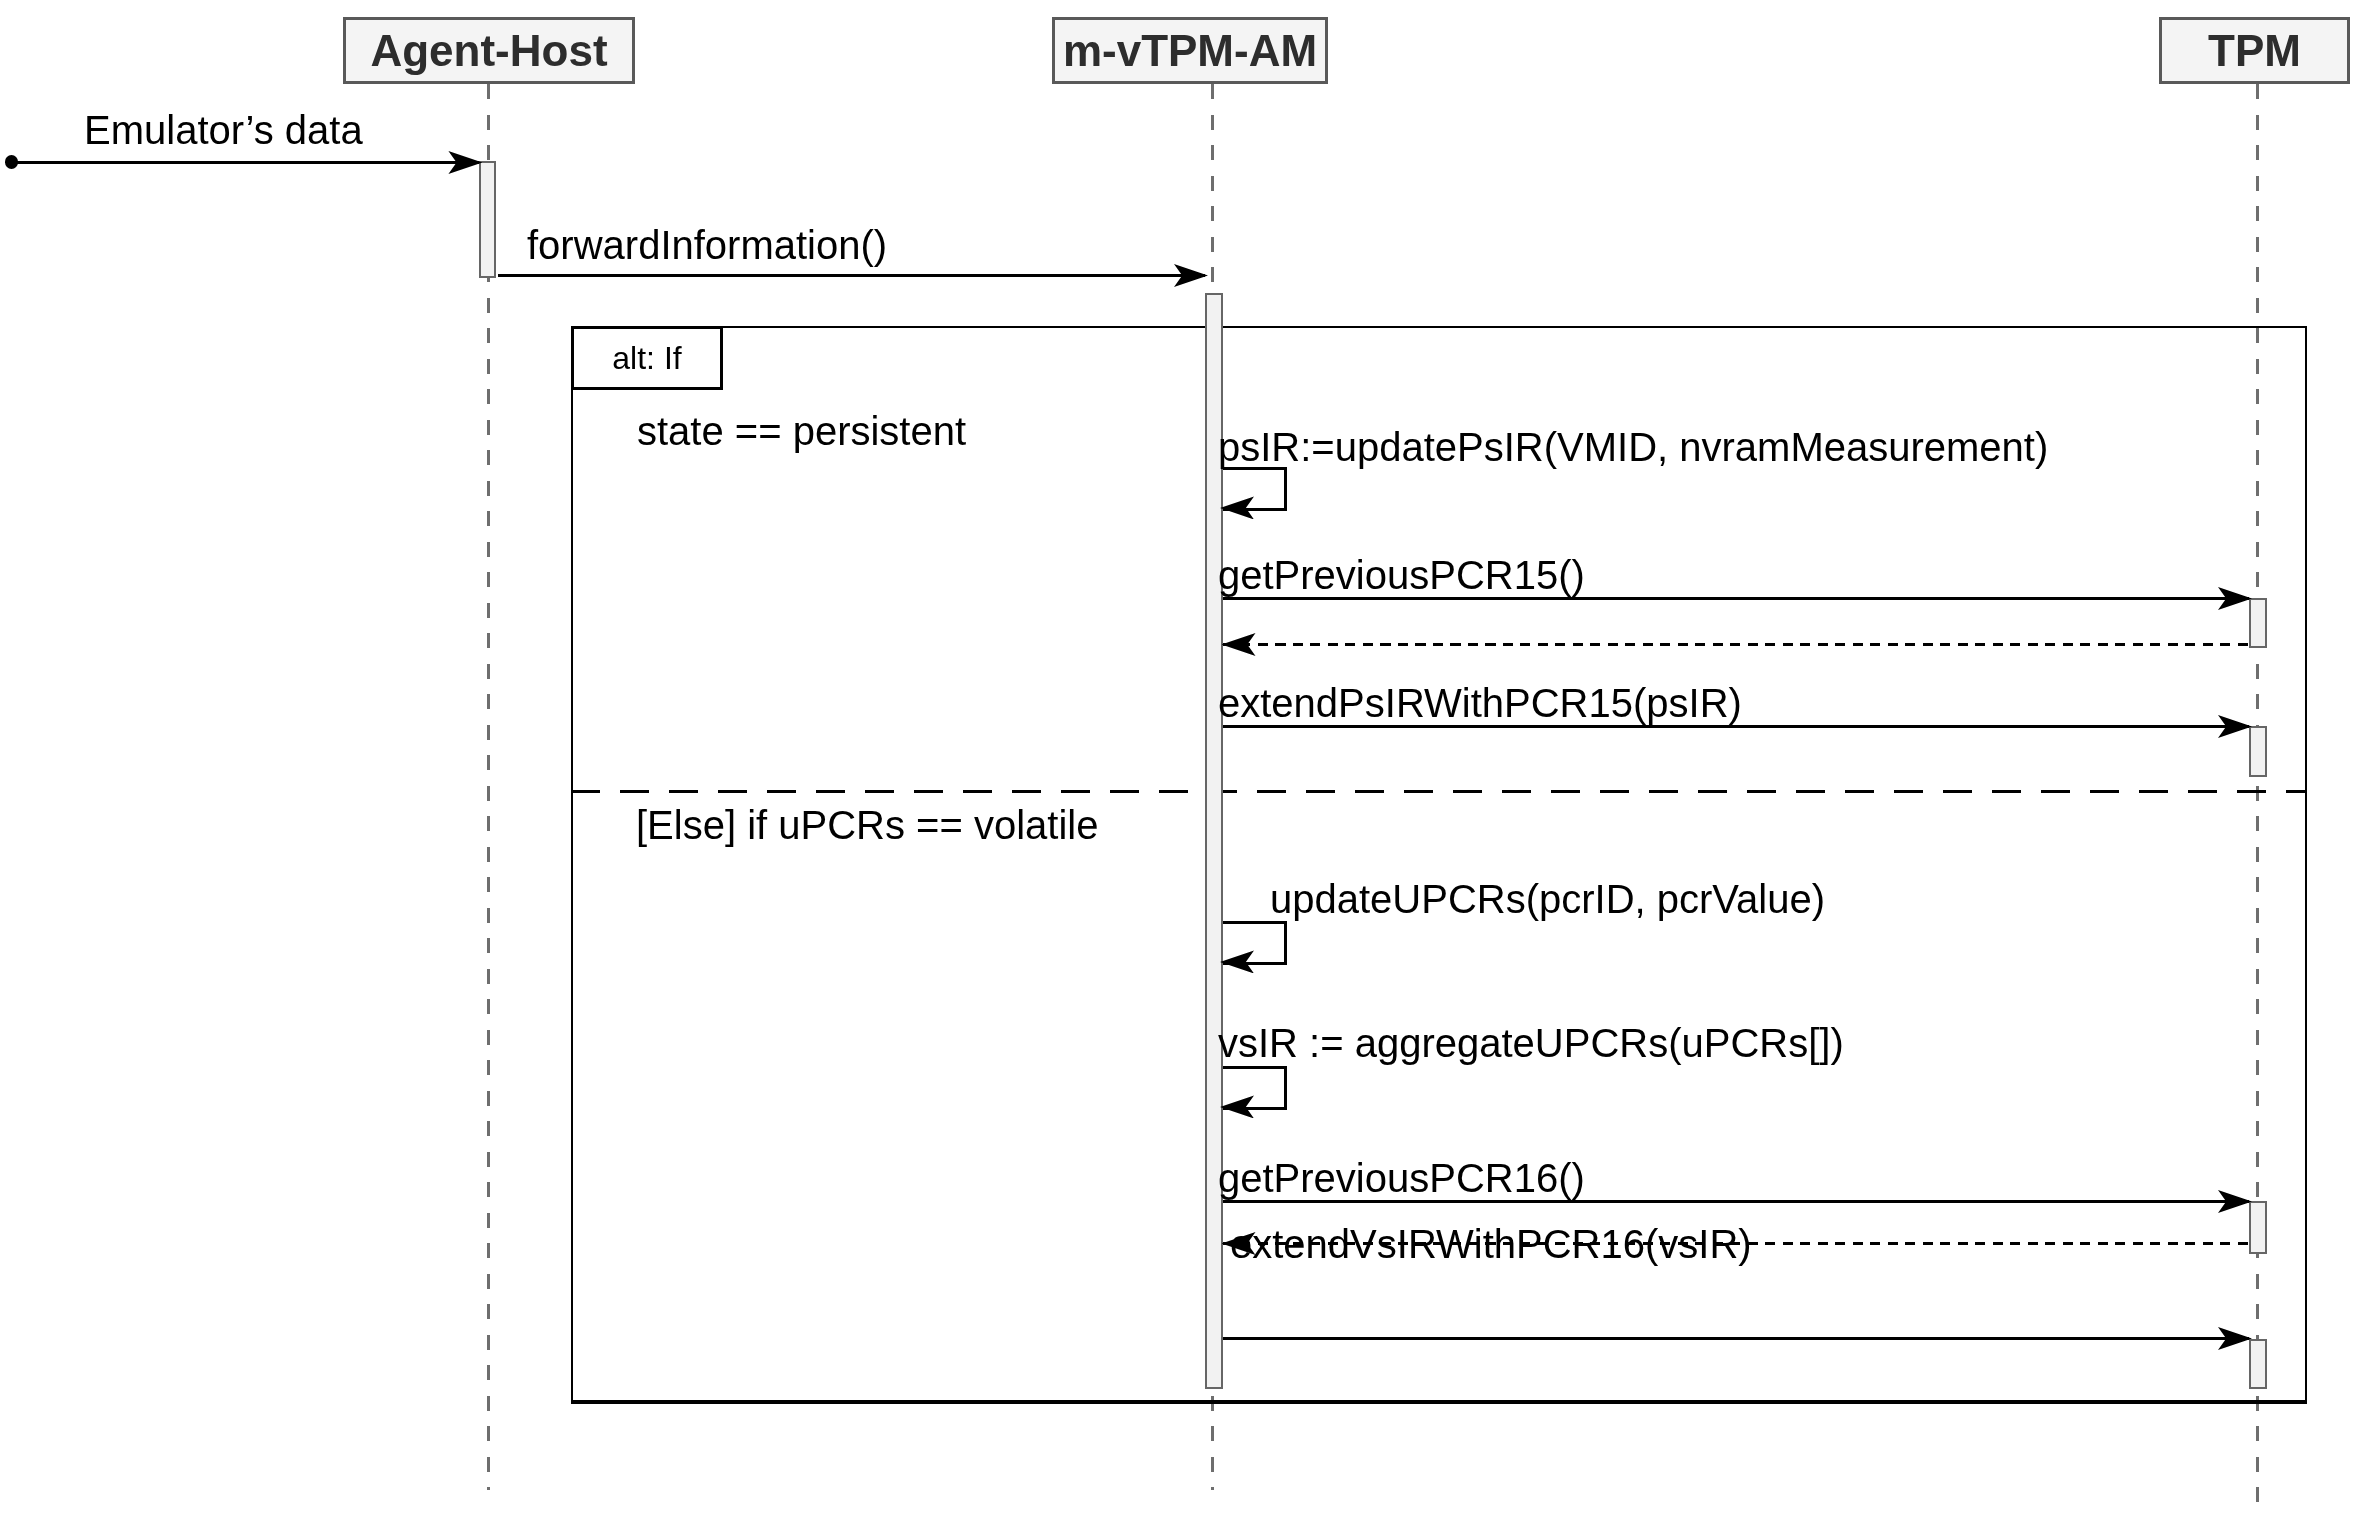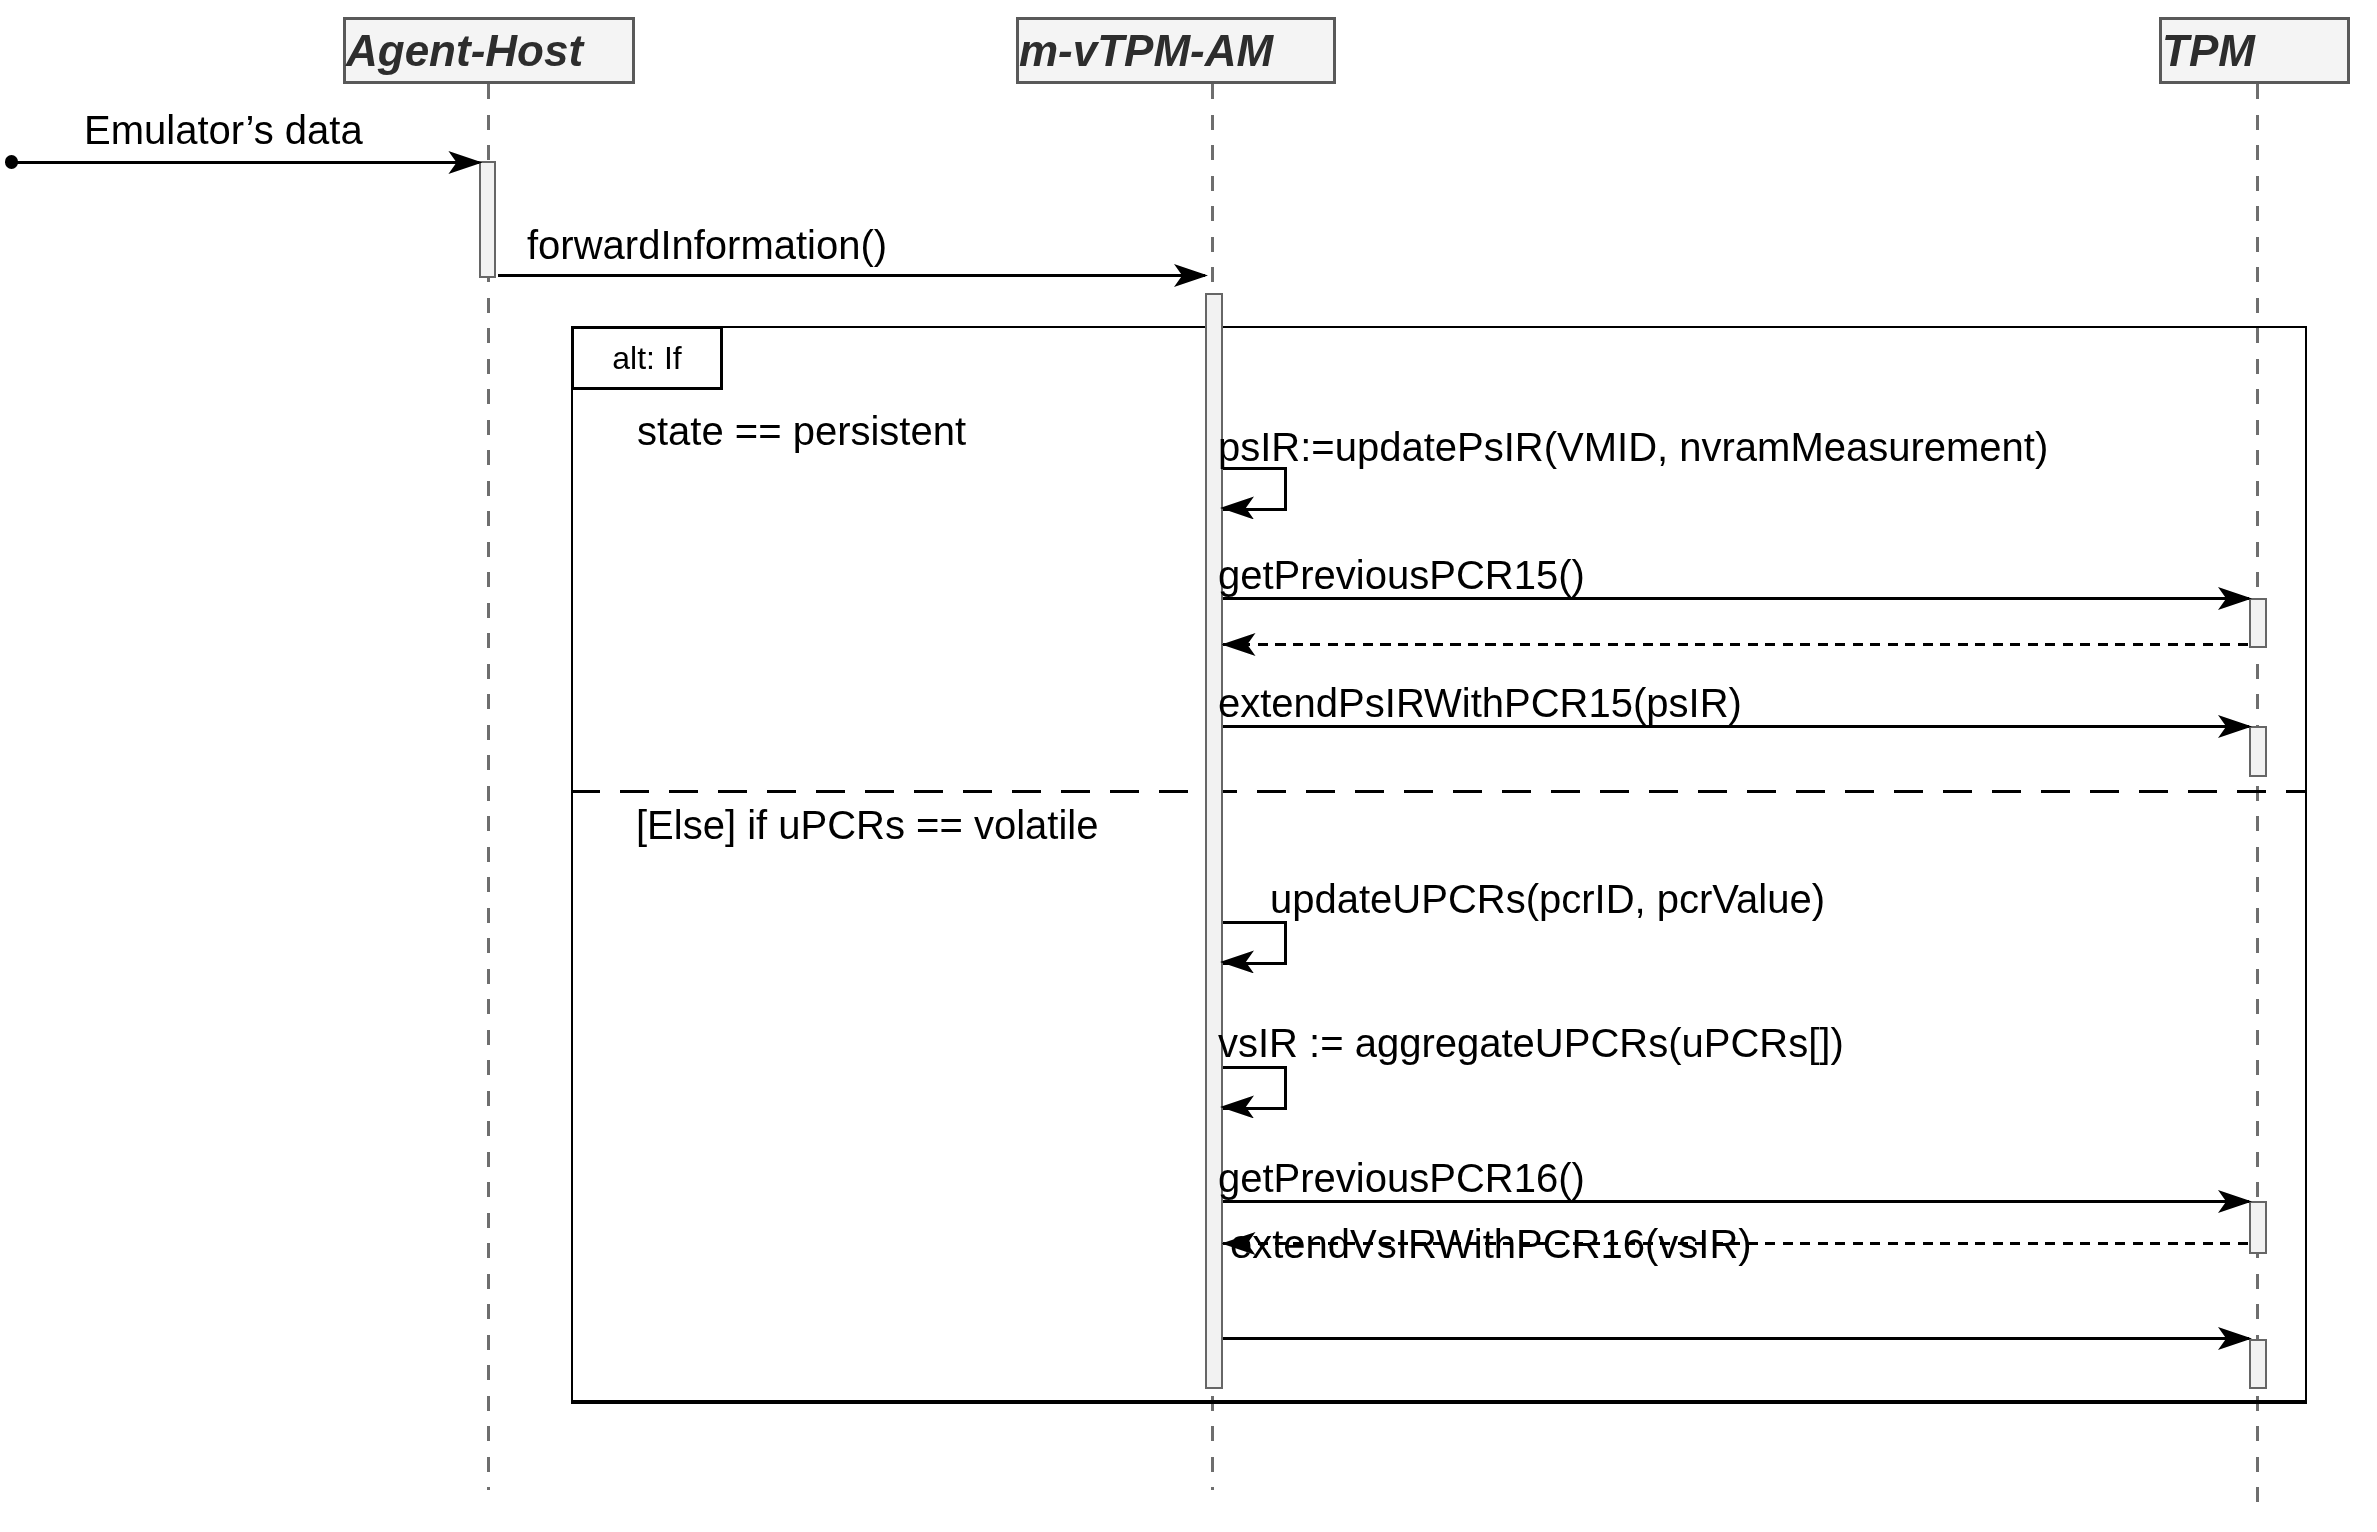--- a/index.html
+++ b/index.html
@@ -19,24 +19,23 @@
     background:var(--bg);
     font-family:"Liberation Sans", sans-serif;
     overflow:hidden;
   }
   
   .participant{
     position:absolute;top:17px;height:67px;
     background:var(--box-fill);
     border:3.8px solid var(--box-border);
     box-sizing:border-box;
-    display:flex;align-items:center;
+    display:flex;align-items:center;justify-content:center;
     font-size:44px;font-weight:bold;color:var(--text);
     z-index:4;
-    font-style:italic;
   }
   
   .lifeline{
     position:absolute;top:84px;width:3px;
     background:repeating-linear-gradient(180deg,var(--lifeline) 0 15.2px,transparent 15.2px 30.5px);
     z-index:0;
   }
   
   .activation{
     position:absolute;
@@ -113,21 +112,21 @@
 
 <div class="diagram">
 
   <div class="lifeline" style="left:487px;height:1406px;"></div>
   <div class="lifeline" style="left:1211px;height:1406px;"></div>
   <div class="lifeline" style="left:2256px;height:1433px;"></div>
 
   <div class="participant" style="left:343px;width:292px;">
     <span>Agent-Host</span>
   </div>
-  <div class="participant" style="left:1016px;width:320px;">
+  <div class="participant" style="left:1052px;width:276px;">
     <span>m-vTPM-AM</span>
   </div>
   <div class="participant" style="left:2159px;width:191px;">
     <span>TPM</span>
   </div>
 
   <div class="frame" style="left:571px;top:326px;width:1736px;height:1078px;"></div>
   <div class="frame-label" style="left:571px;top:326px;width:152px;height:64px;">
     <span>alt: If</span>
   </div>

